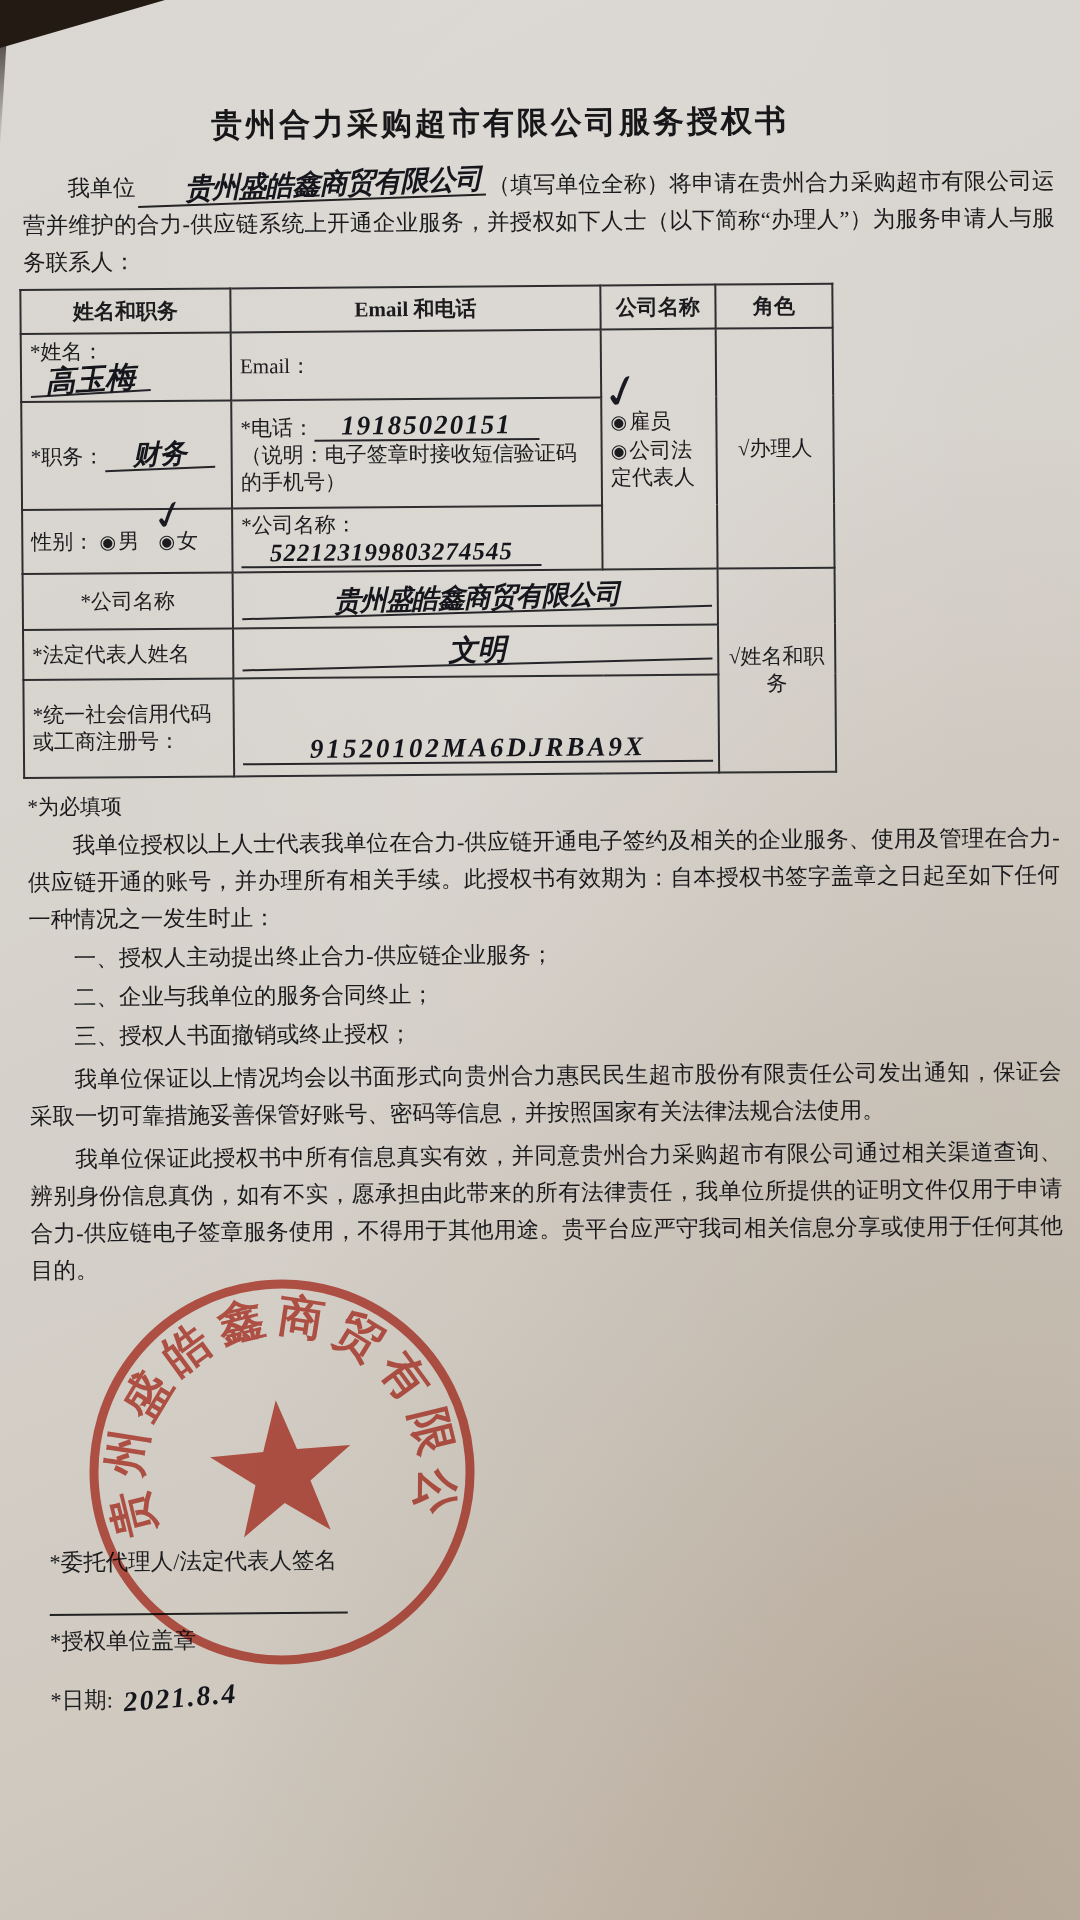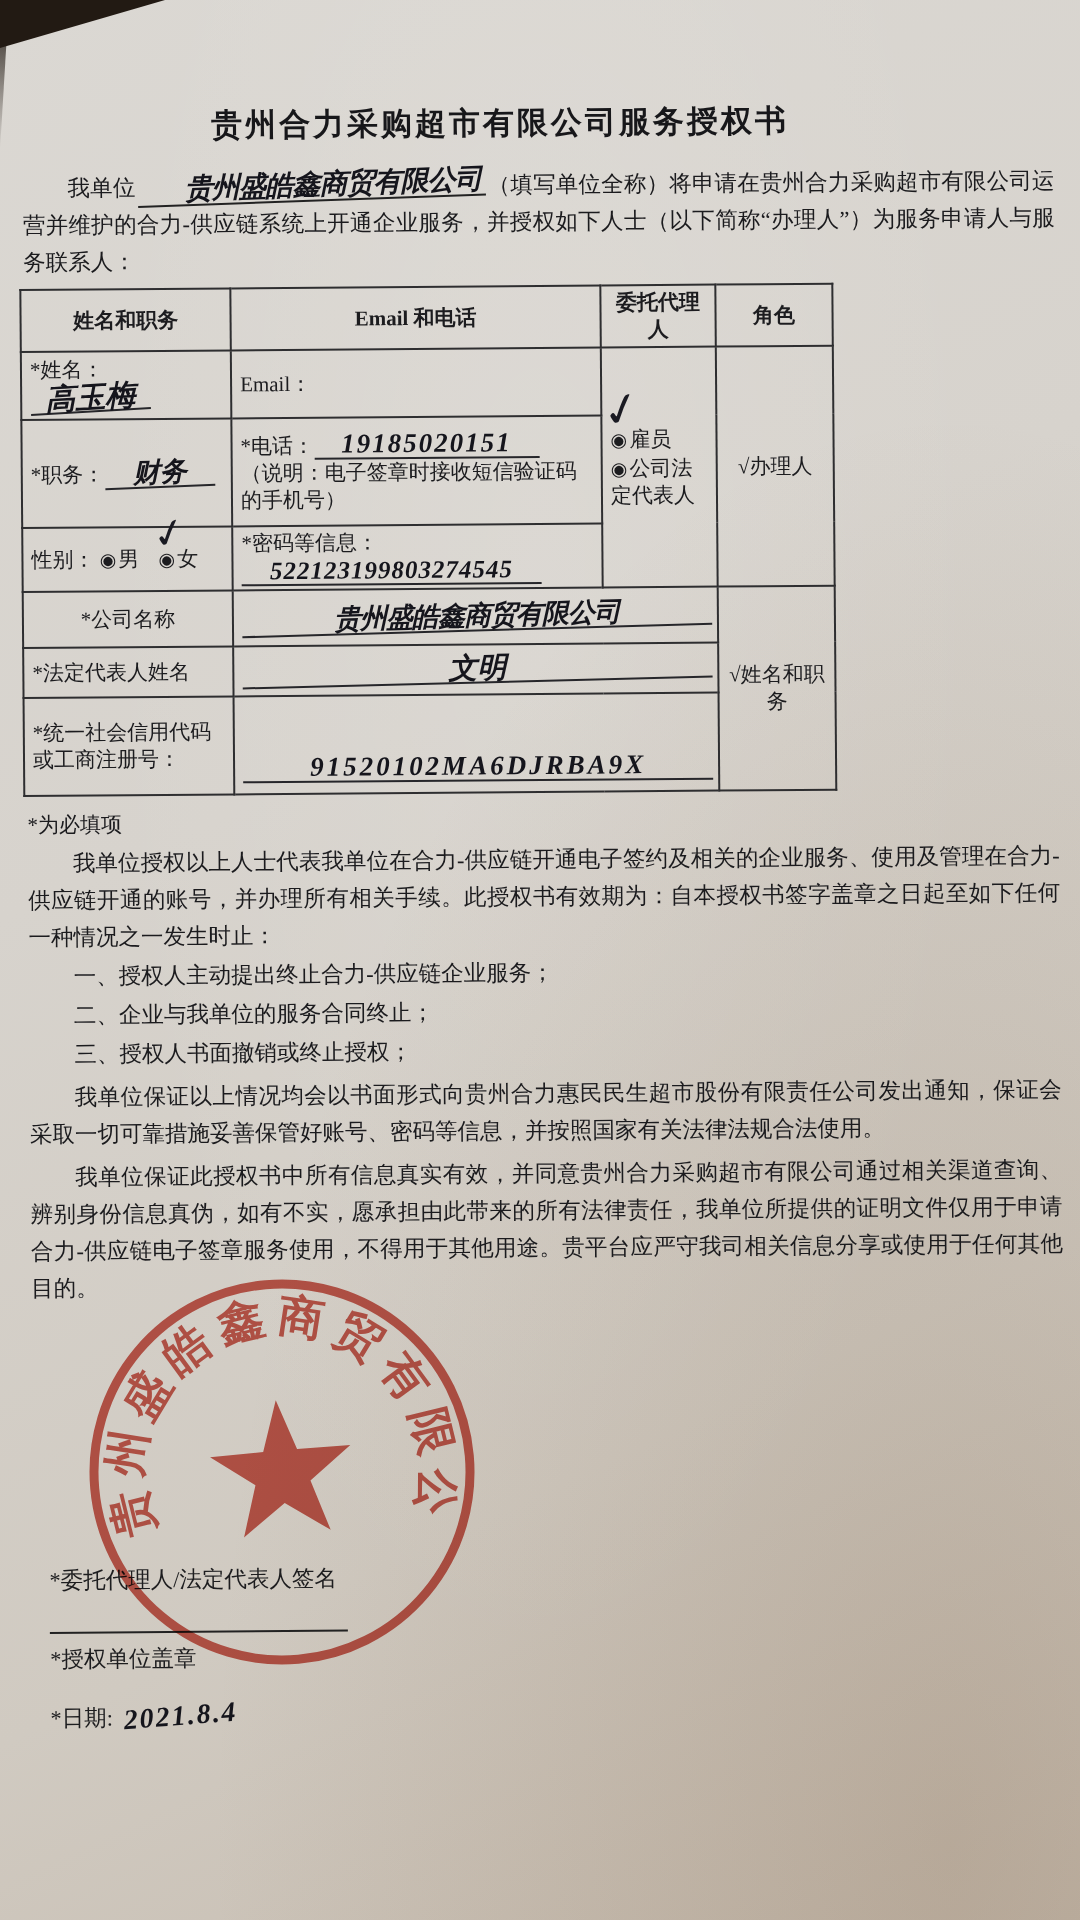--- a/index.html
+++ b/index.html
@@ -123,21 +123,21 @@
       <colgroup>
         <col style="width:210px">
           <col style="width:370px">
           <col style="width:115px">
           <col style="width:117px">
       </colgroup>
       <tbody>
           <tr>
         <td class="hdr">姓名和职务</td>
         <td class="hdr">Email 和电话</td>
-        <td class="hdr">委托代理人</td>
+        <td class="hdr">公司名称</td>
         <td class="hdr">角色</td>
       </tr>
       <tr>
         <td style="height:60px">
           <span>*姓名：</span><span class="hand u hand-name">高玉梅</span>
         </td>
         <td>
           <span>Email：</span><span></span>
         </td>
         <td rowspan="3">
@@ -162,21 +162,21 @@
           <div>（说明：电子签章时接收短信验证码的手机号）</div>
         </td>
       </tr>
       <tr>
         <td style="height:48px">
           <span>性别：</span>
           <span class="opt"><span class="radio">◉</span><span>男</span></span>
           <span class="opt" style="margin-left:14px"><span class="chk fem">✓</span><span class="radio">◉</span><span>女</span></span>
         </td>
         <td>
-          <span>*密码等信息：</span><span class="hand u hand-id">522123199803274545</span>
+          <span>*公司名称：</span><span class="hand u hand-id">522123199803274545</span>
         </td>
       </tr>
       <tr>
         <td class="rowlabel" style="height:48px">*公司名称</td>
         <td colspan="2" style="text-align:center">
           <span class="hand u hand-co">贵州盛皓鑫商贸有限公司</span>
         </td>
         <td rowspan="3" class="role-cell">
           <span>√姓名和职务</span>
         </td>

